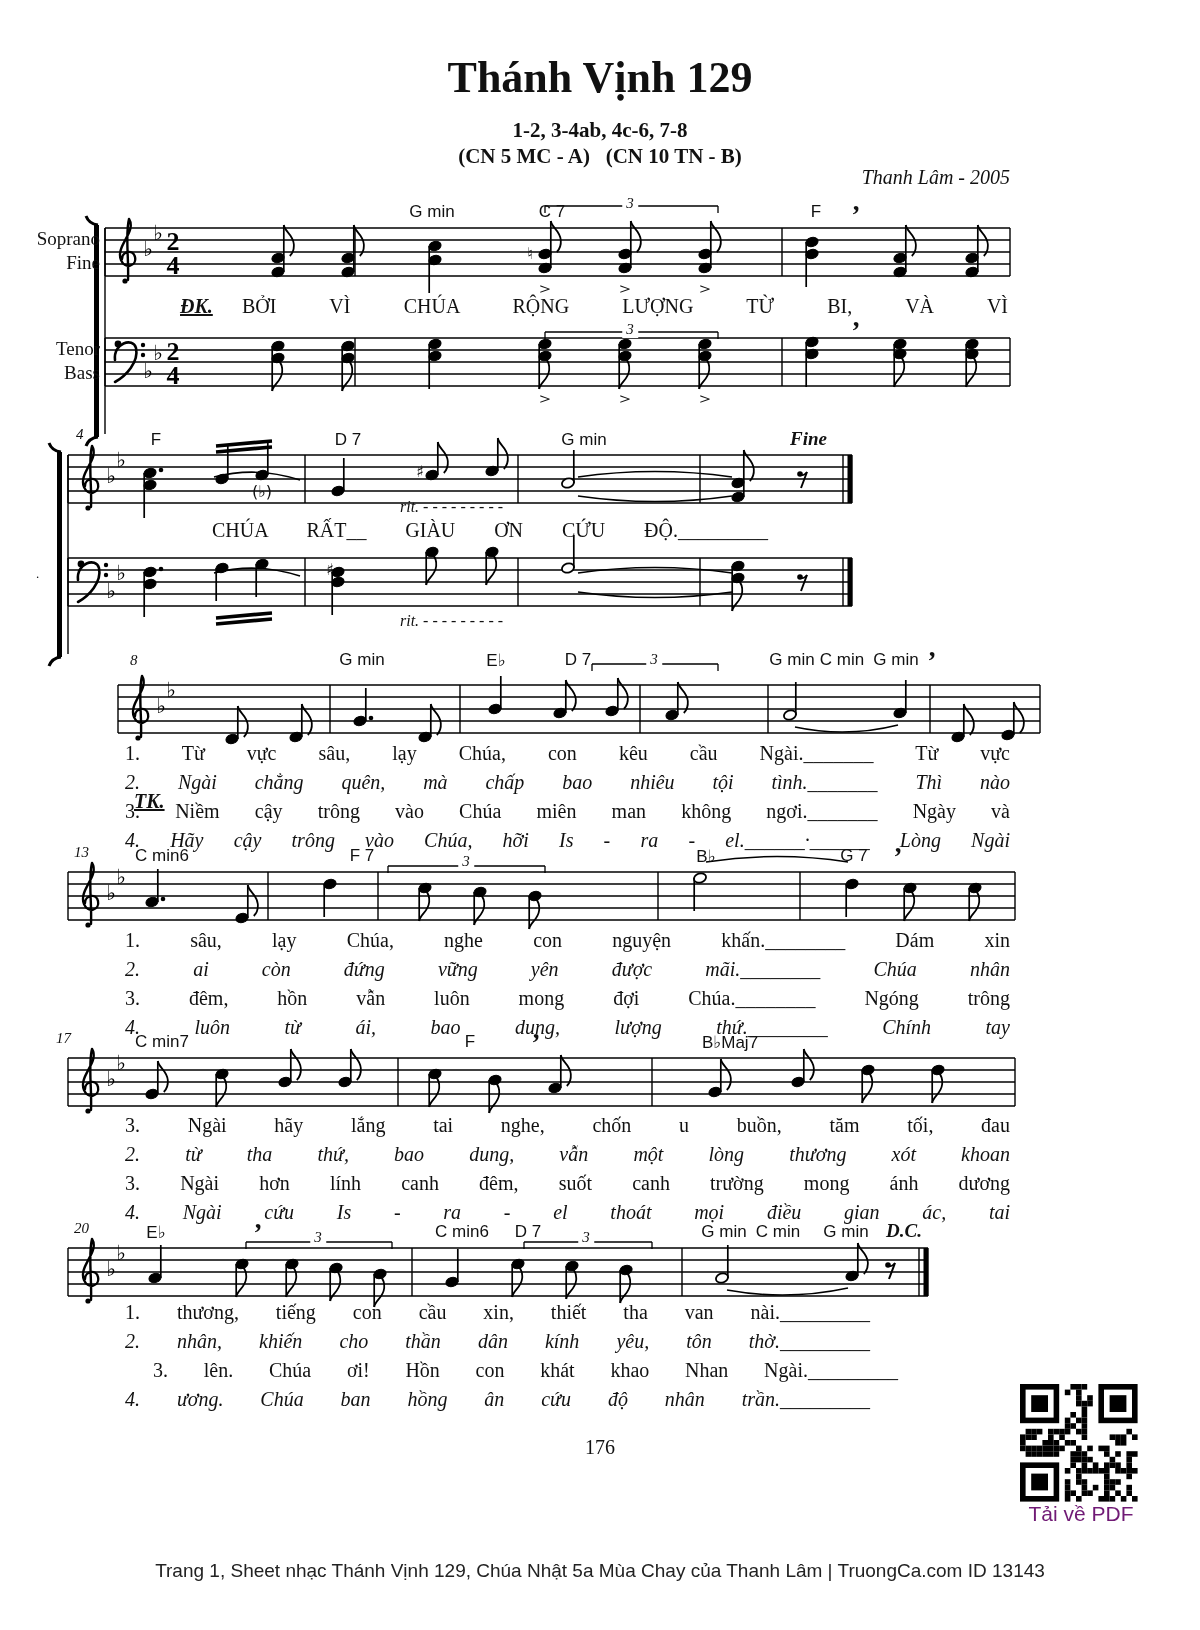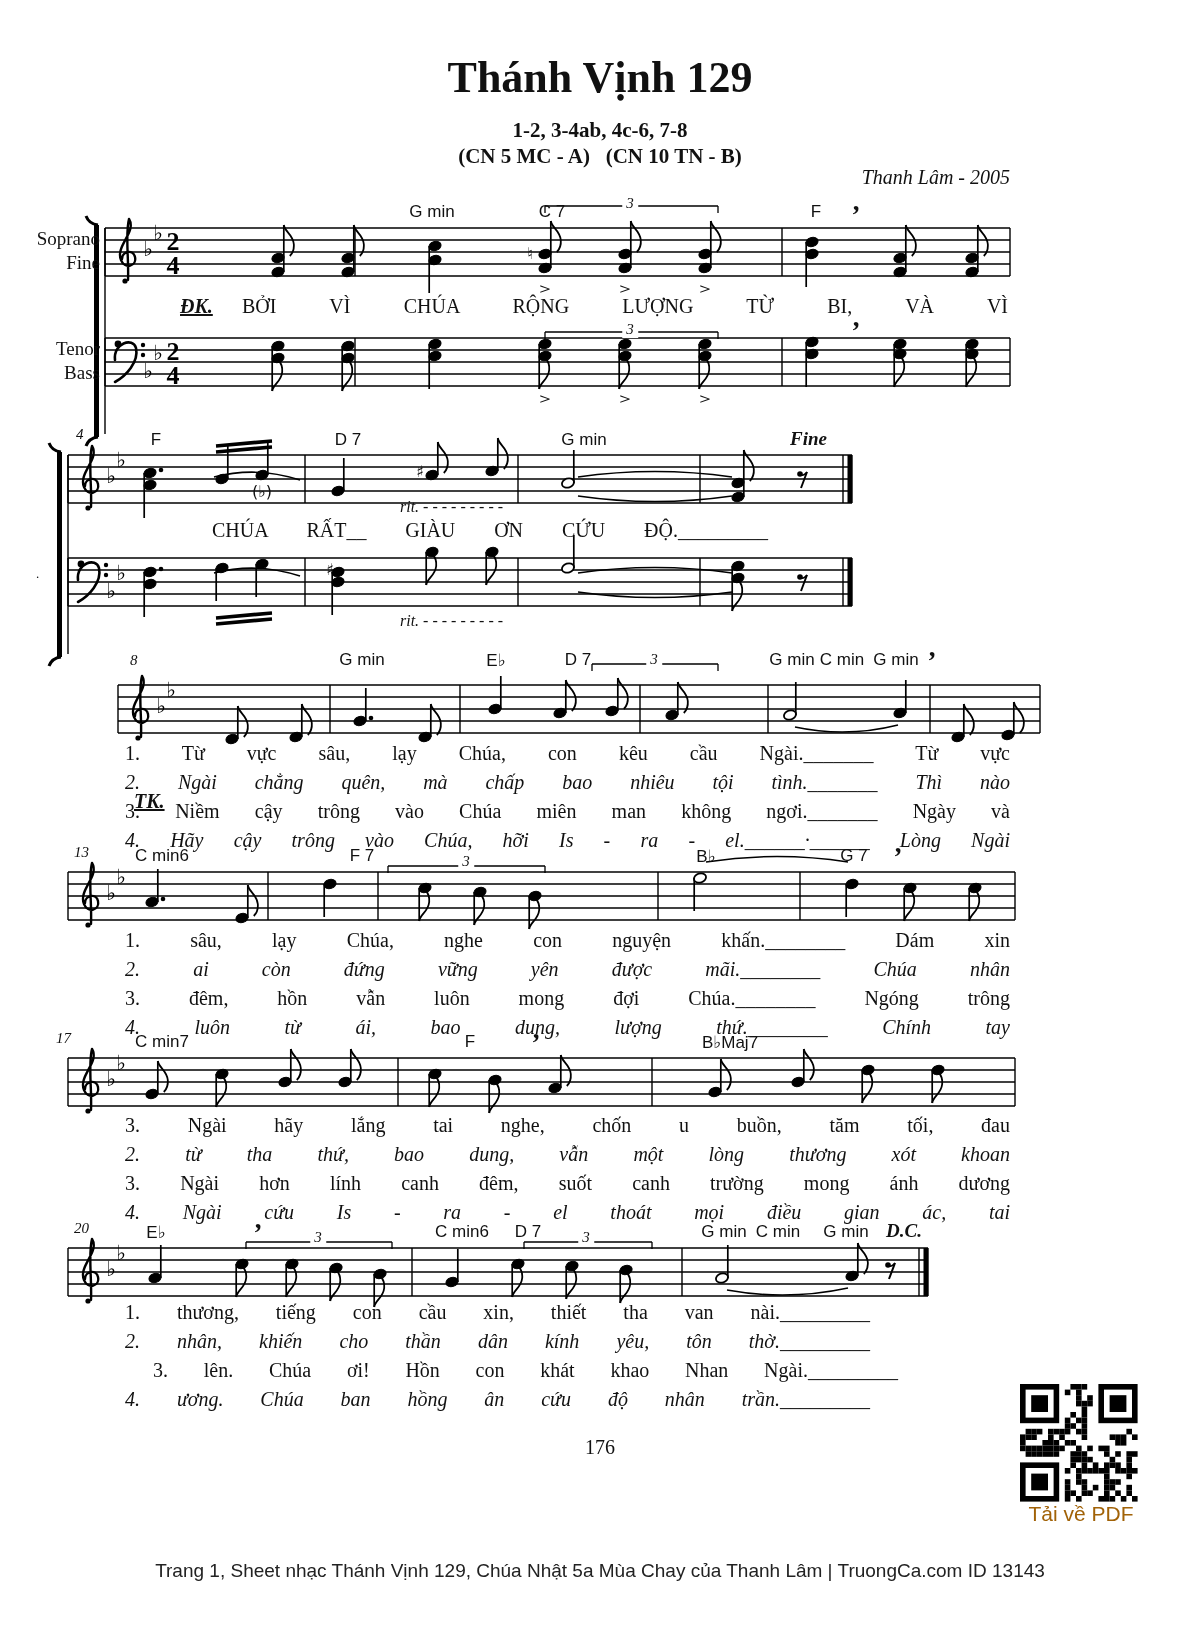--- a/index.html
+++ b/index.html
@@ -25,21 +25,21 @@
   .fine{font-size:19px;font-weight:bold;font-style:italic;}
   .rit{font-size:16px;font-style:italic;white-space:pre;}
   .tiny{font-size:13px;}
   .heading{font-size:20px;font-weight:bold;font-style:italic;text-decoration:underline;}
   .lyric{font-size:20px;text-align:justify;text-align-last:justify;line-height:24px;}
   .refrain{font-size:20px;}
   .it{font-style:italic;}
   .pagenum{position:absolute;left:0;right:0;top:1436px;text-align:center;font-size:20px;}
   .qrwrap{position:absolute;left:1020px;top:1384px;}
   .qr-label{position:absolute;left:1008px;top:1502px;width:146px;text-align:center;
-            font-family:"Liberation Sans",sans-serif;font-size:21px;color:#a16207;}
+            font-family:"Liberation Sans",sans-serif;font-size:21px;color:#701a75;}
   .footer{position:absolute;left:0;right:0;top:1560px;text-align:center;
           font-family:"Liberation Sans",sans-serif;font-size:19px;color:#222;}
 </style>
 </head>
 <body>
 
 <div class="page">
   <svg id="score" width="1200" height="1630">
       <line x1="105" y1="228" x2="1010" y2="228" stroke="#000" stroke-width="1.3"></line>
       <line x1="105" y1="240" x2="1010" y2="240" stroke="#000" stroke-width="1.3"></line>

